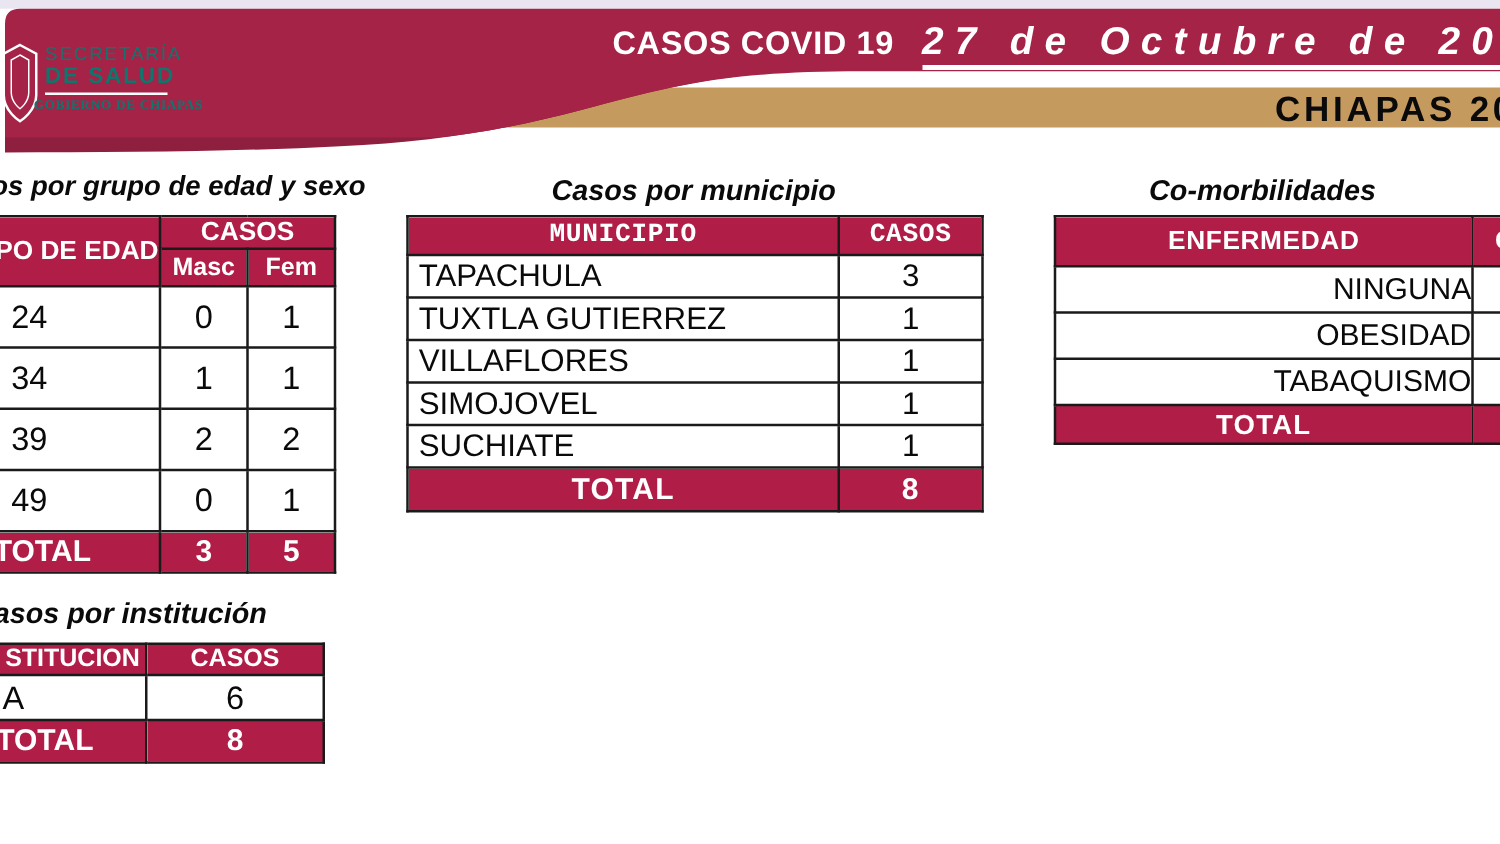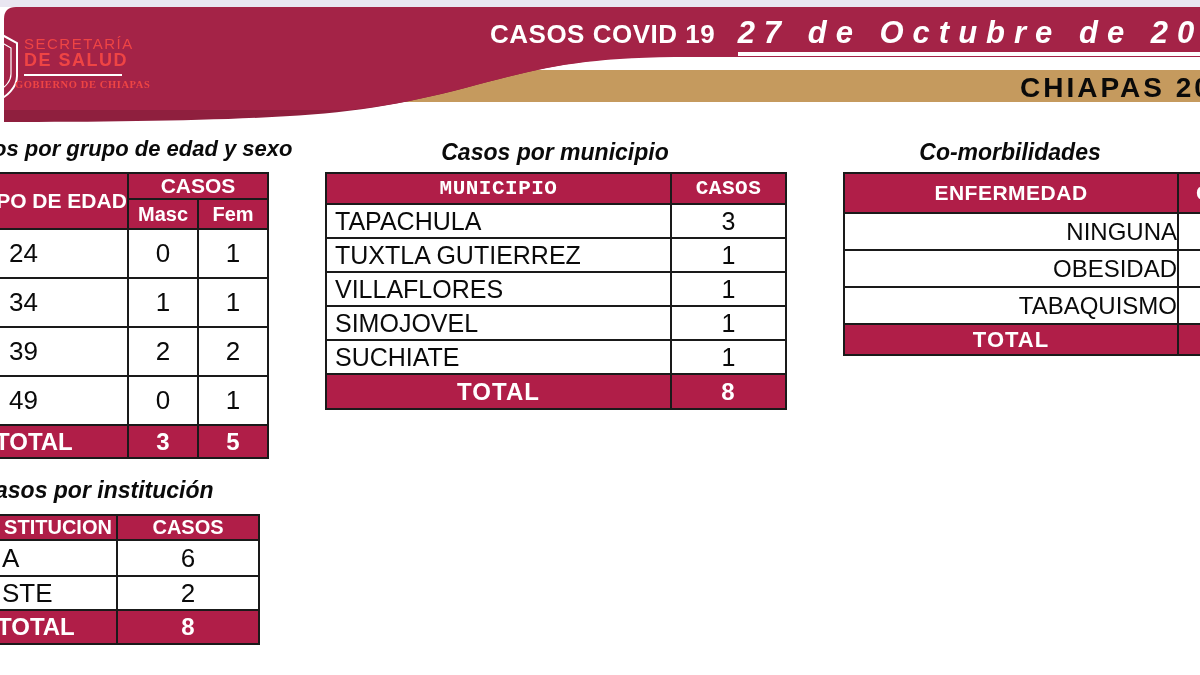--- a/index.html
+++ b/index.html
@@ -2,21 +2,21 @@
 <html><head>
 <meta charset="utf-8">
 <style>
   html,body{margin:0;padding:0;background:#ffffff;}
   .canvas{
     position:relative;width:1200px;height:675px;overflow:hidden;
     background:#ffffff;font-family:"Liberation Sans",sans-serif;
   }
   
   .header-svg{position:absolute;left:0;top:0;}
-  .logo{position:absolute;left:0;top:0;width:380px;height:120px;color:#ef4444;}
+  .logo{position:absolute;left:12px;top:0;width:380px;height:120px;color:#0f766e;}
   .logo-secretaria{position:absolute;left:24px;top:35px;font-size:15px;letter-spacing:1.5px;font-weight:400;}
   .logo-desalud{position:absolute;left:24px;top:50px;font-size:18px;font-weight:bold;letter-spacing:1.5px;}
   .logo-line{position:absolute;left:24px;top:74px;width:98px;height:2px;background:#fff;}
   .logo-gobierno{position:absolute;left:15px;top:79px;font-family:"Liberation Serif",serif;font-size:10.5px;font-weight:bold;letter-spacing:0.6px;}
   .shield{position:absolute;left:-11px;top:34px;}
   .main-title{position:absolute;left:490px;top:15px;white-space:nowrap;color:#fff;}
   .main-title .t1{font-size:26px;font-weight:bold;letter-spacing:0.5px;vertical-align:baseline;}
   .main-title .t2{font-size:31px;font-weight:bold;font-style:italic;letter-spacing:9px;
     border-bottom:4px solid #fff;padding-bottom:2px;margin-left:18px;vertical-align:baseline;}
   .chiapas{position:absolute;left:1020px;top:72px;font-size:28px;font-weight:bold;color:#0a0a0a;letter-spacing:3px;white-space:nowrap;}
@@ -222,24 +222,20 @@
       </colgroup>
     <tbody>
         <tr class="hdr">
       <th class="red">STITUCION</th>
       <th class="red">CASOS</th>
     </tr>
     <tr>
       <td class="lbl">A</td>
       <td>6</td>
     </tr>
-    <tr class="r2">
-      <td class="lbl">STE</td>
-      <td>2</td>
-    </tr>
     <tr class="totalr">
       <td class="lbl"><span>TOTAL</span></td>
       <td>8</td>
     </tr>
   </tbody>
     </table>
 
 </div>
 
 </body></html>

